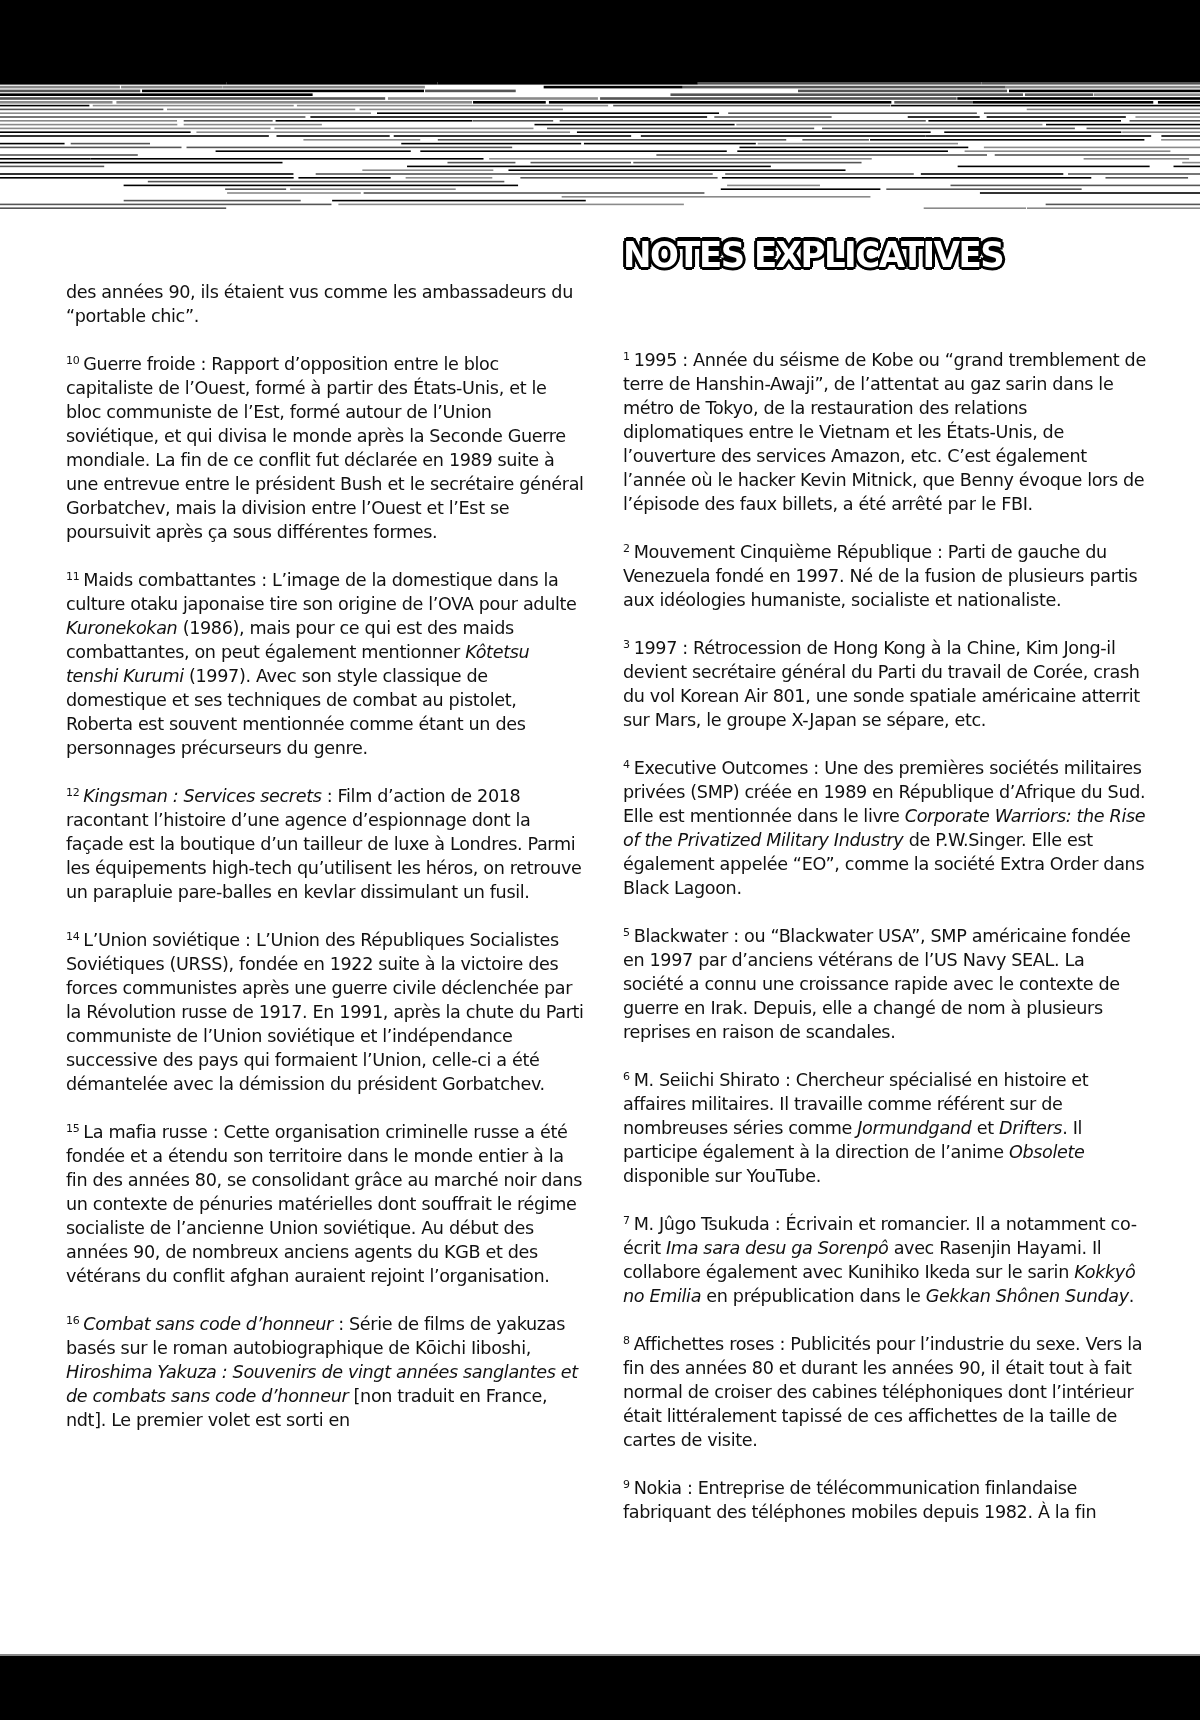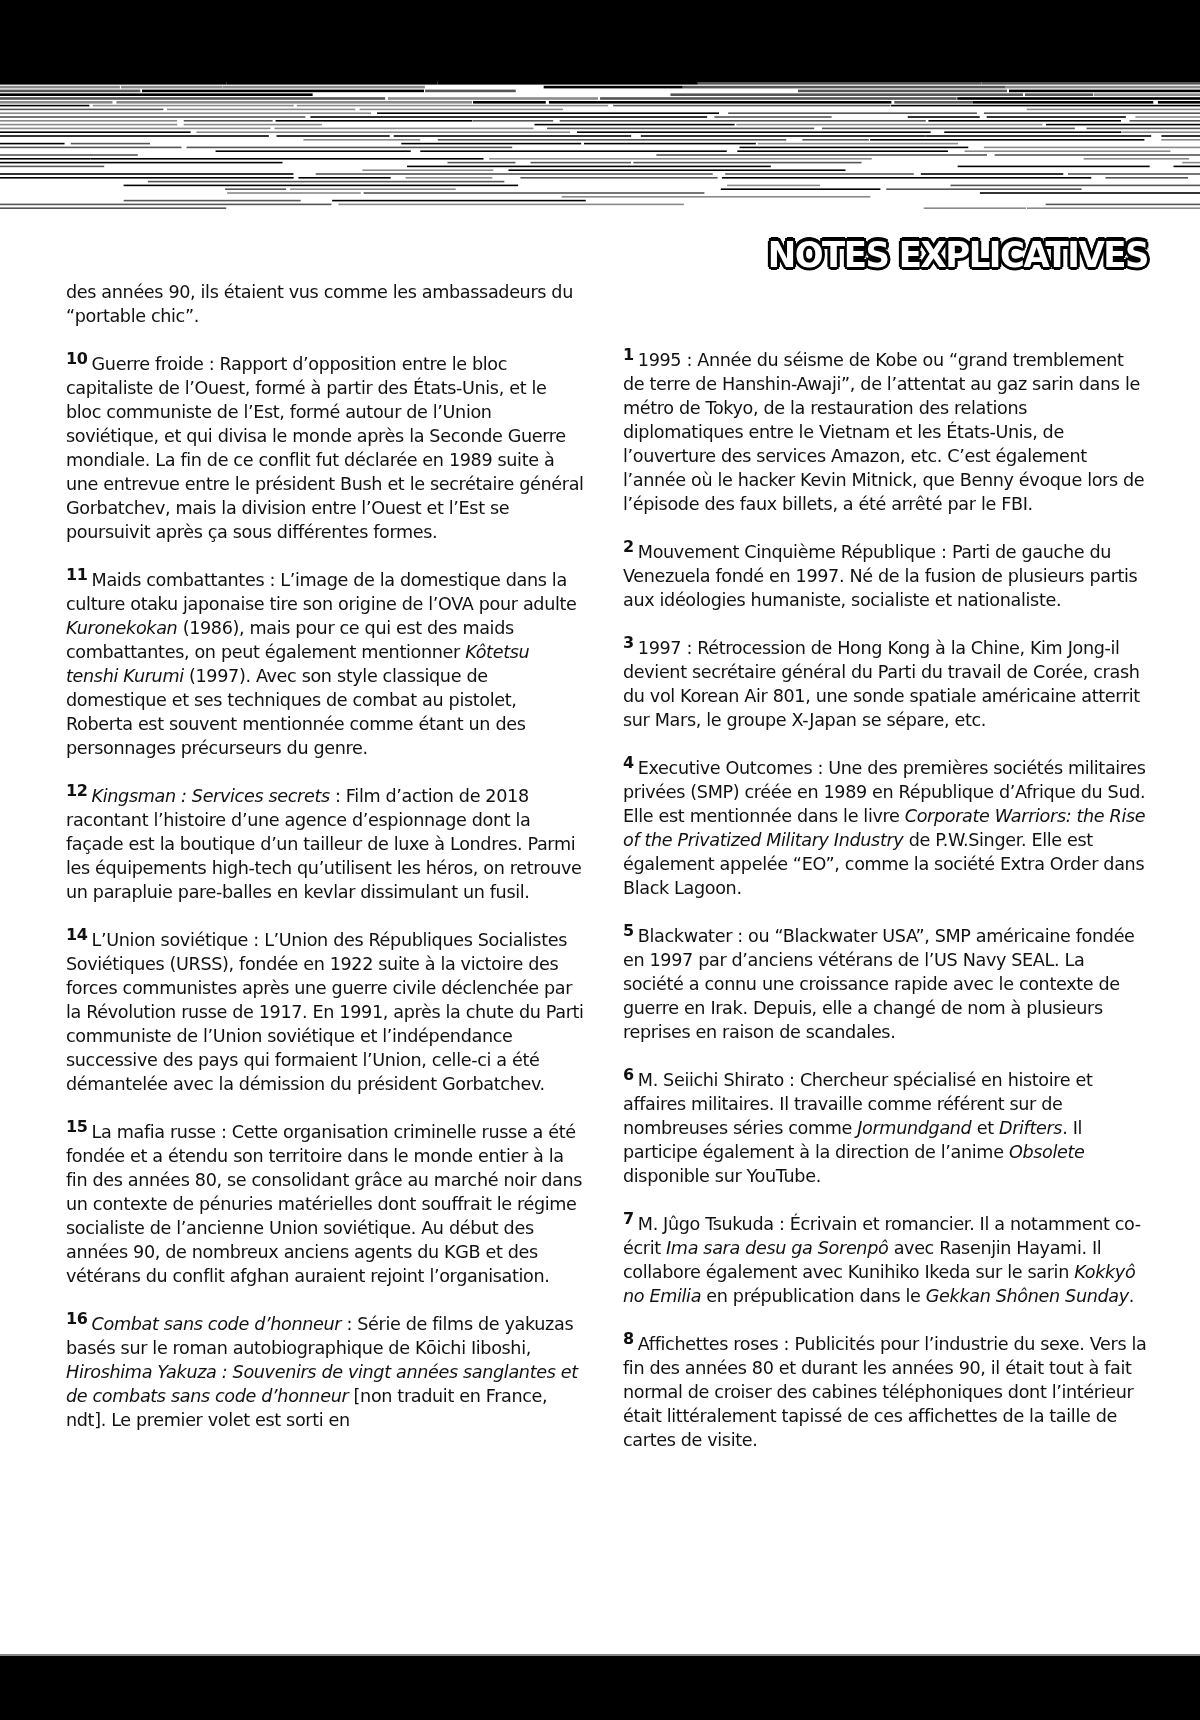--- a/index.html
+++ b/index.html
@@ -10,26 +10,26 @@
   }
   .top-band { position: absolute; left: 0; top: 0; width: 1200px; height: 82px; background: #000; }
   .speed-lines { position: absolute; left: 0; top: 80px; width: 1200px; height: 130px; }
   .bottom-band { position: absolute; left: 0; top: 1654px; width: 1200px; height: 66px; background: #000; border-top: 2px solid #888; }
 
   .col { position: absolute; top: 244px; font-size: 17.6px; line-height: 24px; letter-spacing: -0.35px; }
   .col-left { left: 66px; width: 520px; margin-top: 36px; }
   .col-right { left: 623px; width: 525px; }
   .para { margin: 0 0 24px 0; }
   .note { margin: 0 0 24px 0; }
-  .note sup { font-size: 16px; font-weight: bold; vertical-align: 6px; line-height: 0; margin-right: 4px; }
+  .note sup { font-size: 11px; font-weight: normal; vertical-align: 6px; line-height: 0; margin-right: 4px; }
   .term { font-weight: normal; }
   .term.italic { font-style: italic; }
   i { font-style: italic; }
 
-  .title-wrap { text-align: right; height: 52px; margin-bottom: 54px; margin-top: -2px; }
+  .title-wrap { text-align: left; height: 52px; margin-bottom: 54px; margin-top: -2px; }
   .title {
     display: inline-block; font-family: "DejaVu Sans", sans-serif; font-weight: bold;
     font-size: 34px; letter-spacing: -1.5px; color: #fff;
     -webkit-text-stroke: 2.5px #000; paint-order: stroke fill;
     text-shadow: 2px 2px 0 #000, -2px -2px 0 #000, 2px -2px 0 #000, -2px 2px 0 #000,
                  0 3px 0 #000, 3px 0 0 #000, 0 -3px 0 #000, -3px 0 0 #000;
     transform: scaleY(1.05);
   }
 </style>
 </head>
@@ -202,16 +202,17 @@
   </div>
   <div id="right-notes">
       <p class="note"><sup>1</sup><span class="term">1995 :</span><span> Année du séisme de Kobe ou “grand tremblement de terre de Hanshin-Awaji”, de l’attentat au gaz sarin dans le métro de Tokyo, de la restauration des relations diplomatiques entre le Vietnam et les États-Unis, de l’ouverture des services Amazon, etc. C’est également l’année où le hacker Kevin Mitnick, que Benny évoque lors de l’épisode des faux billets, a été arrêté par le FBI.</span></p>
       <p class="note"><sup>2</sup><span class="term">Mouvement Cinquième République :</span><span> Parti de gauche du Venezuela fondé en 1997. Né de la fusion de plusieurs partis aux idéologies humaniste, socialiste et nationaliste.</span></p>
       <p class="note"><sup>3</sup><span class="term">1997 :</span><span> Rétrocession de Hong Kong à la Chine, Kim Jong-il devient secrétaire général du Parti du travail de Corée, crash du vol Korean Air 801, une sonde spatiale américaine atterrit sur Mars, le groupe X-Japan se sépare, etc.</span></p>
       <p class="note"><sup>4</sup><span class="term">Executive Outcomes :</span><span> Une des premières sociétés militaires privées (SMP) créée en 1989 en République d’Afrique du Sud. Elle est mentionnée dans le livre </span><i>Corporate Warriors: the Rise of the Privatized Military Industry</i><span> de P.W.Singer. Elle est également appelée “EO”, comme la société Extra Order dans Black Lagoon.</span></p>
       <p class="note"><sup>5</sup><span class="term">Blackwater :</span><span> ou “Blackwater USA”, SMP américaine fondée en 1997 par d’anciens vétérans de l’US Navy SEAL. La société a connu une croissance rapide avec le contexte de guerre en Irak. Depuis, elle a changé de nom à plusieurs reprises en raison de scandales.</span></p>
       <p class="note"><sup>6</sup><span class="term">M. Seiichi Shirato :</span><span> Chercheur spécialisé en histoire et affaires militaires. Il travaille comme référent sur de nombreuses séries comme </span><i>Jormundgand</i><span> et </span><i>Drifters</i><span>. Il participe également à la direction de l’anime </span><i>Obsolete</i><span> disponible sur YouTube.</span></p>
       <p class="note"><sup>7</sup><span class="term">M. Jûgo Tsukuda :</span><span> Écrivain et romancier. Il a notamment co-écrit </span><i>Ima sara desu ga Sorenpô</i><span> avec Rasenjin Hayami. Il collabore également avec Kunihiko Ikeda sur le sarin </span><i>Kokkyô no Emilia</i><span> en prépublication dans le </span><i>Gekkan Shônen Sunday</i><span>.</span></p>
       <p class="note"><sup>8</sup><span class="term">Affichettes roses :</span><span> Publicités pour l’industrie du sexe. Vers la fin des années 80 et durant les années 90, il était tout à fait normal de croiser des cabines téléphoniques dont l’intérieur était littéralement tapissé de ces affichettes de la taille de cartes de visite.</span></p>
+      <p class="note"><sup>9</sup><span class="term">Nokia :</span><span> Entreprise de télécommunication finlandaise fabriquant des téléphones mobiles depuis 1982. À la fin</span></p>
     </div>
 </div>
 
 <div class="bottom-band"></div>
 
 </body></html>

